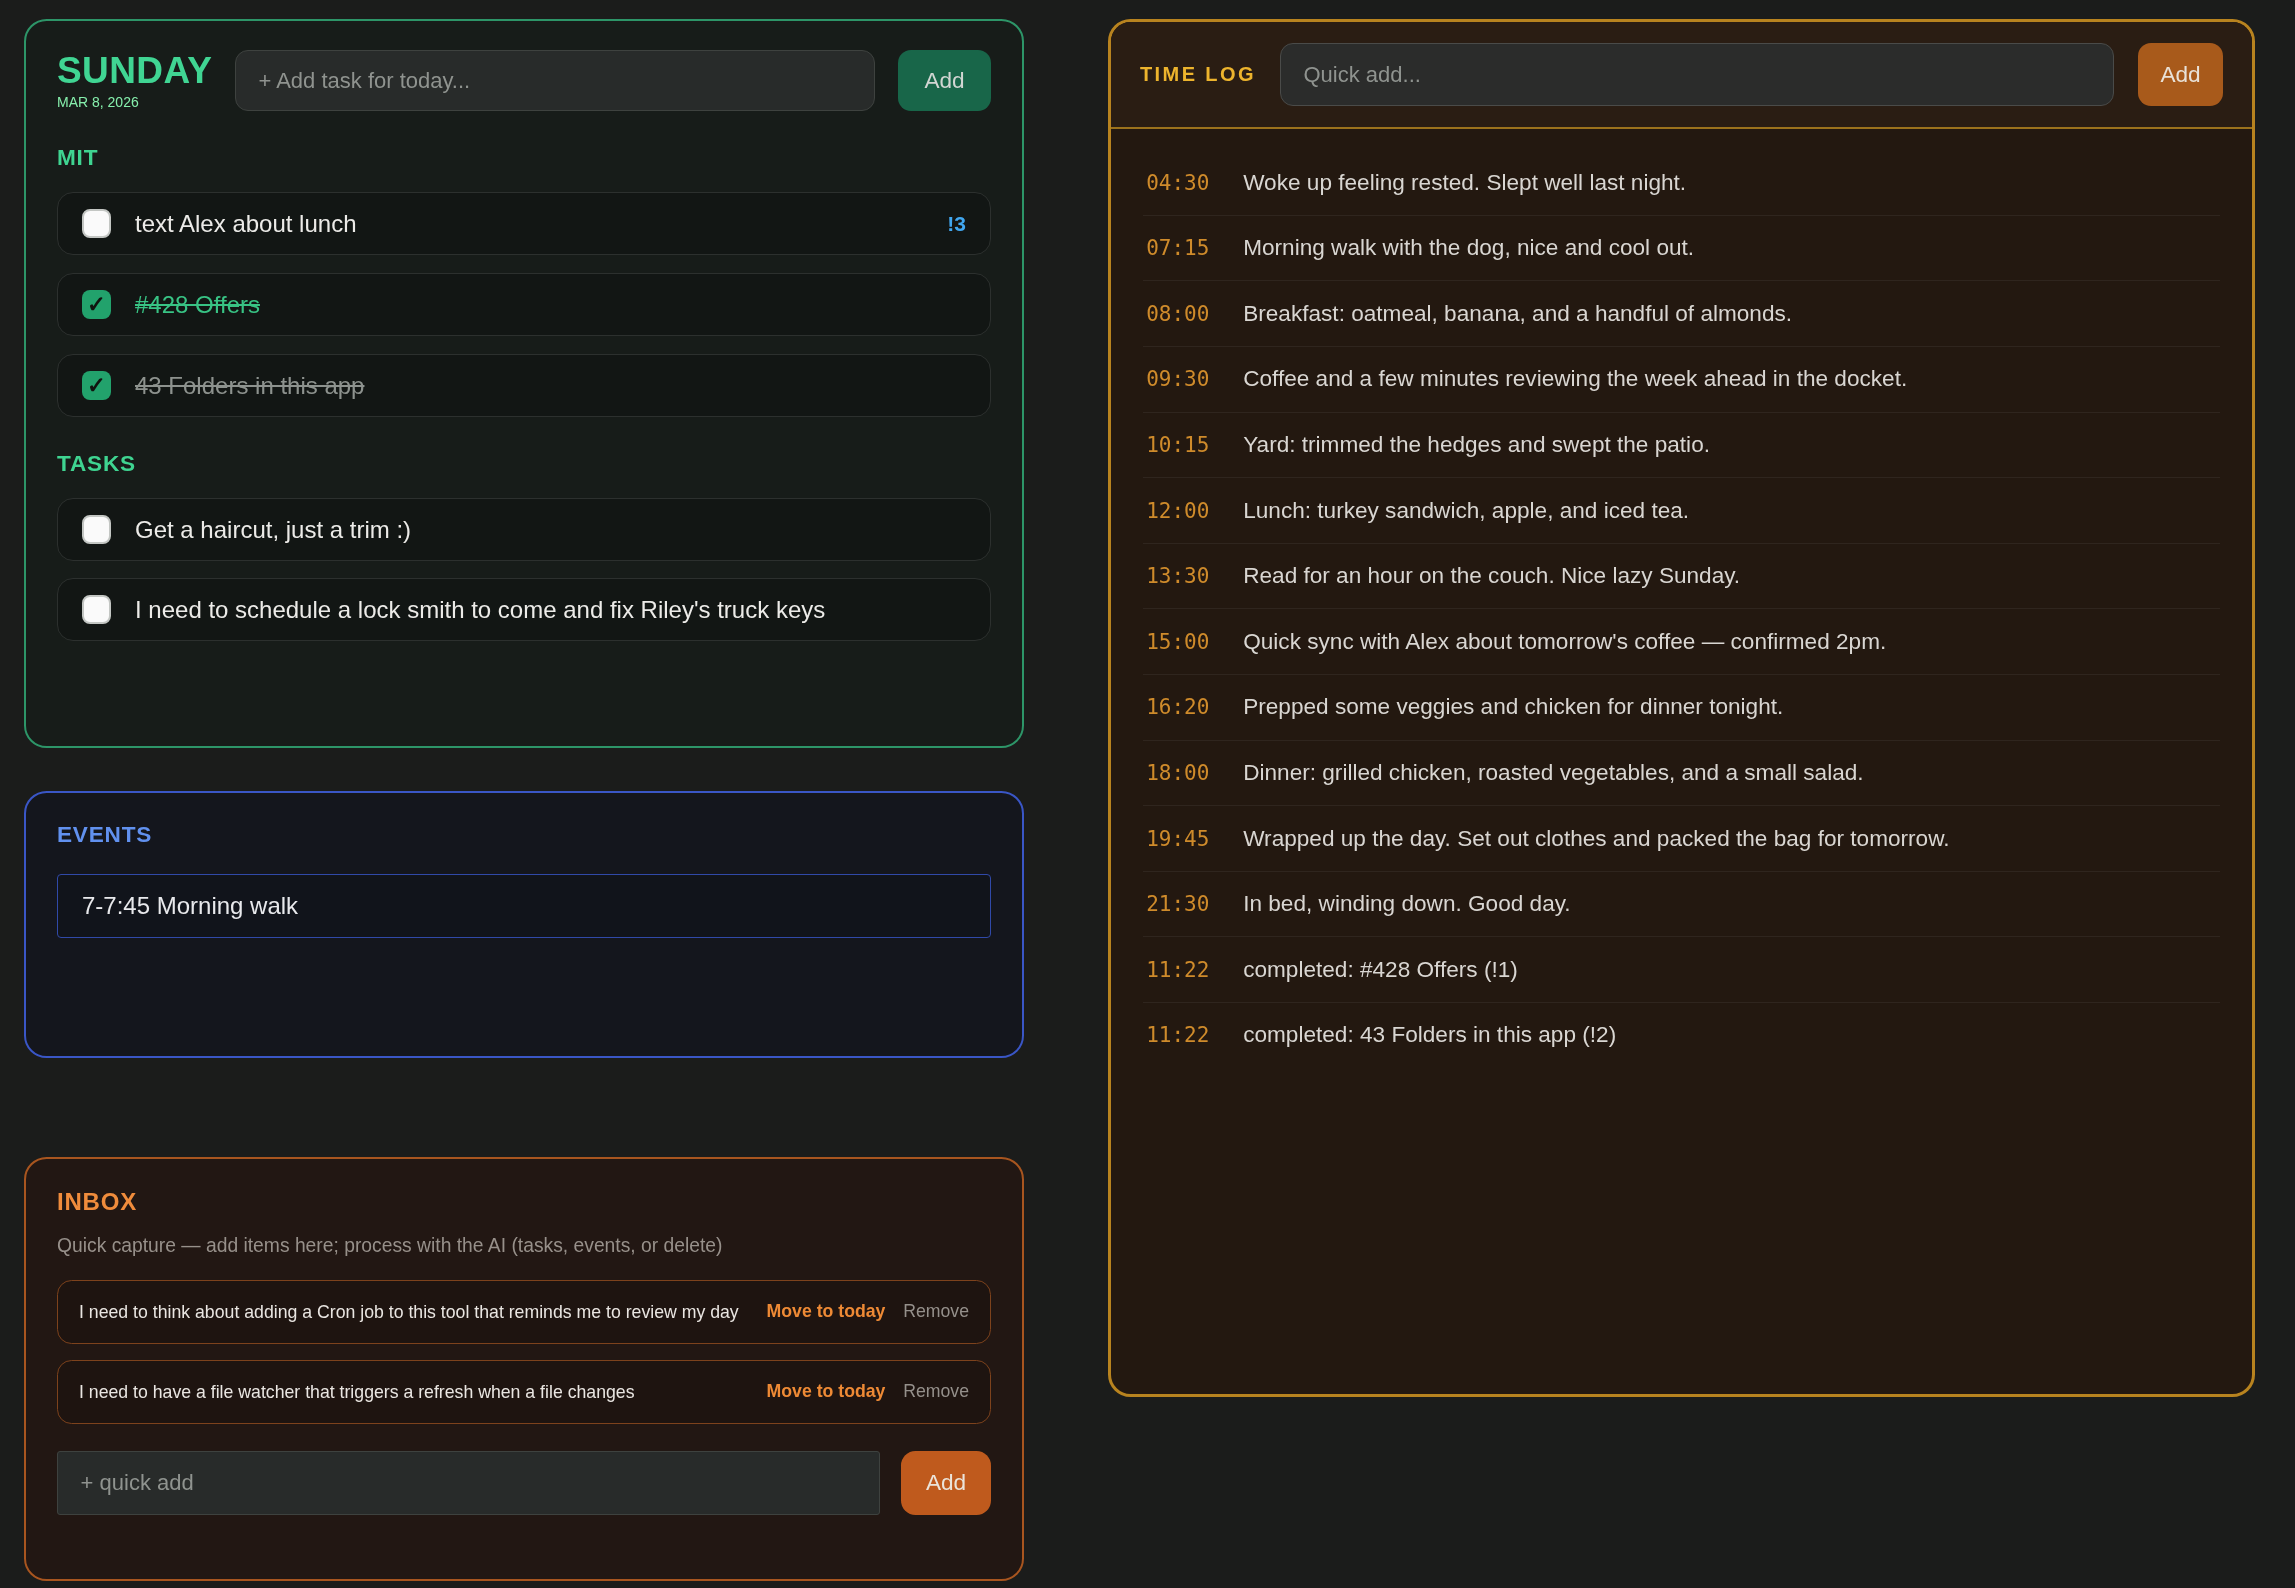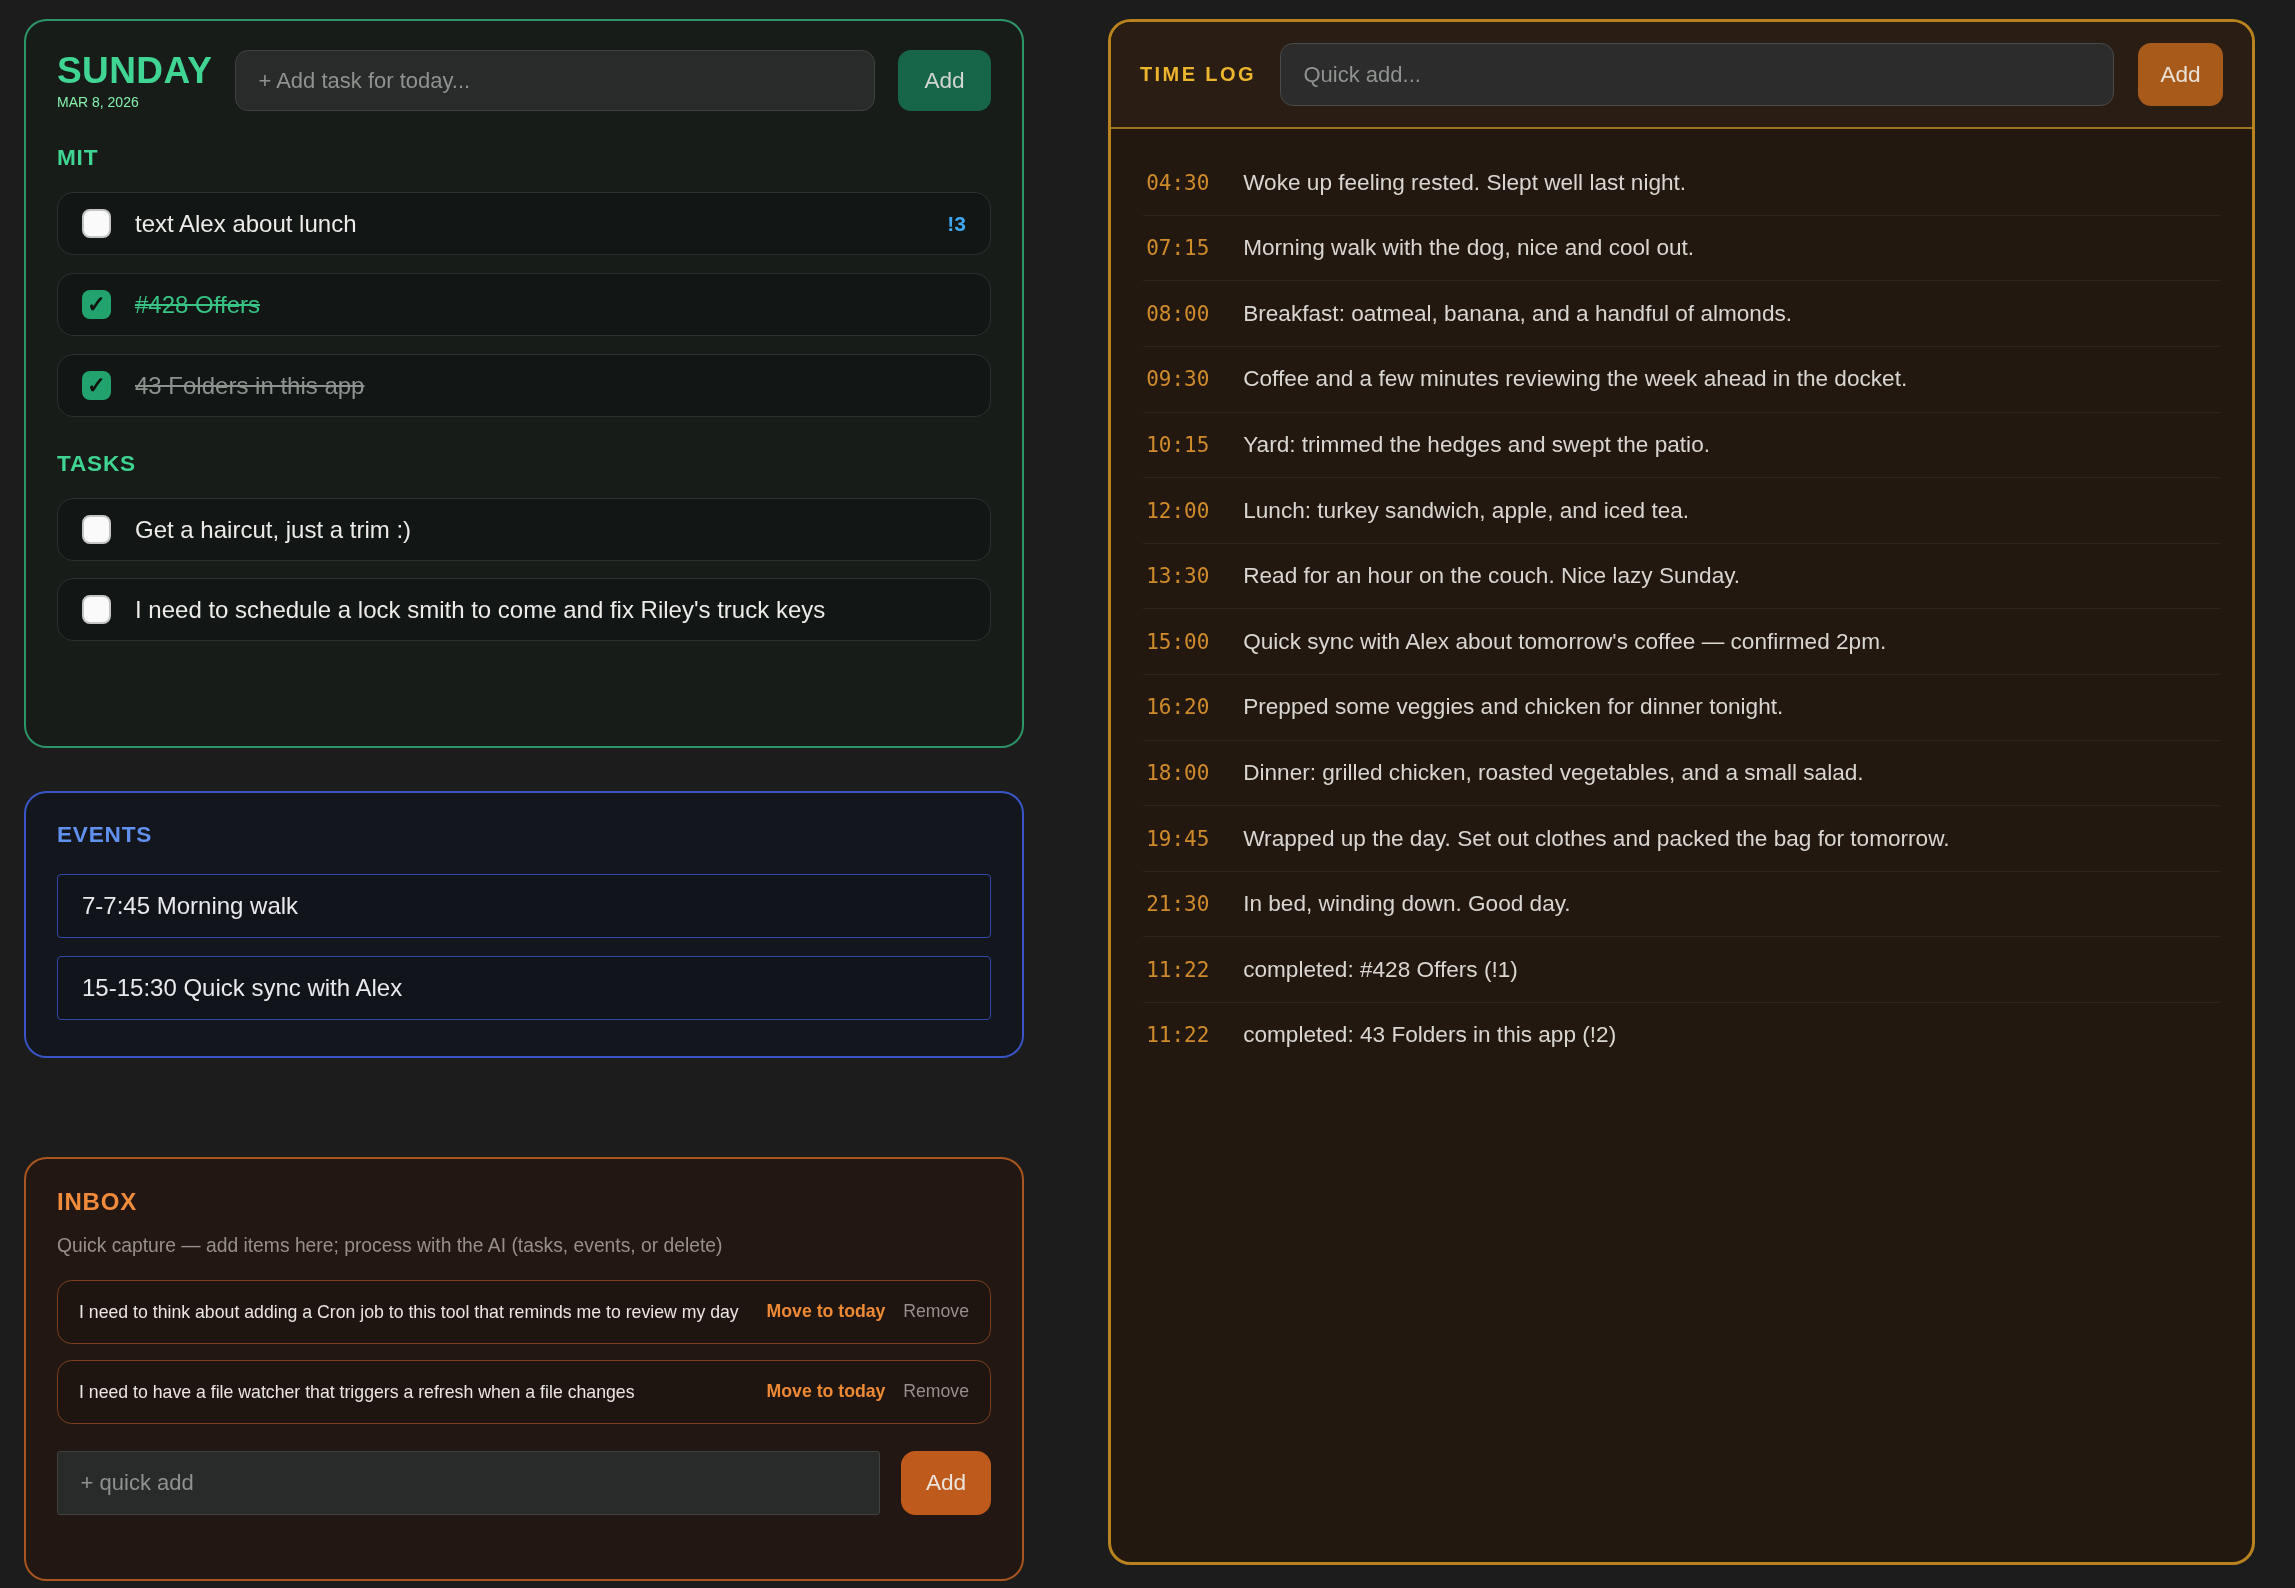--- a/index.html
+++ b/index.html
@@ -55,21 +55,21 @@
     padding:13px 21px; margin-bottom:16px; min-height:64px; }
   .inbox-item-text { flex:1; font-size:17.7px; color:#eae6e2; line-height:1.5; }
   .inbox-actions { flex:none; margin-left:auto; display:flex; align-items:center; gap:17.7px;justify-content:center; }
   .link-move { color:#ee8a35; font-size:17.7px; font-weight:700; cursor:pointer; }
   .link-remove { color:#95908b; font-size:17.7px; cursor:pointer; }
   .inbox-footer { display:flex; gap:21px; margin-top:27px; }
   .inbox-input { flex:1; min-width:0; height:64px; border-radius:3px; }
   .btn-orange { width:90px; height:64px; border-radius:14.5px; background:#bf5a1d; color:#ebe4da; }
 
   
-  .panel-timelog { left:1108px; top:19.3px; width:1147px; height:1546px;
+  .panel-timelog { left:1108px; top:19.3px; width:1147px; height:1378px;
     background:#231810; border:3.2px solid #b8831f; overflow:hidden; }
   .tl-header { display:flex; align-items:center; gap:24px; background:#2a1d13;
     padding:21px 29px; border-bottom:2.4px solid #9c721c; }
   .tl-label { flex:none; font-size:20px; font-weight:700; color:#edb42d; letter-spacing:2.4px; }
   .tl-input { flex:1; min-width:0; height:63px; background:#2b2c2b; border-color:#4a4b49; }
   .tl-add { width:85px; height:63px; background:#a85a1b; color:#e9e2d8; }
   .log-list { padding:21px 32px 0 32px; }
   .log-entry { display:flex; align-items:baseline; gap:26px; padding:19.3px 3.2px;
     border-bottom:1.6px solid rgba(255,255,255,0.06); }
   .log-entry:last-child { border-bottom:none; }
@@ -118,23 +118,20 @@
       <span class="checkbox unchecked"></span>
       <span class="task-text wrap">I need to schedule a lock smith to come and fix Riley's truck keys</span>
     </div>
   </section>
 
   <section class="panel panel-events">
     <div class="events-label">EVENTS</div>
     <div class="event-item">
       <span>7-7:45 Morning walk</span>
     </div>
-    <div class="event-item">
-      <span>15-15:30 Quick sync with Alex</span>
-    </div>
   </section>
 
   <section class="panel panel-inbox">
     <div class="inbox-label">INBOX</div>
     <div class="inbox-subtitle">Quick capture — add items here; process with the AI (tasks, events, or delete)</div>
 
     <div class="inbox-item">
       <span class="inbox-item-text">I need to think about adding a Cron job to this tool that reminds me to review my day</span>
       <span class="inbox-actions">
         <span class="link-move">Move to today</span>

